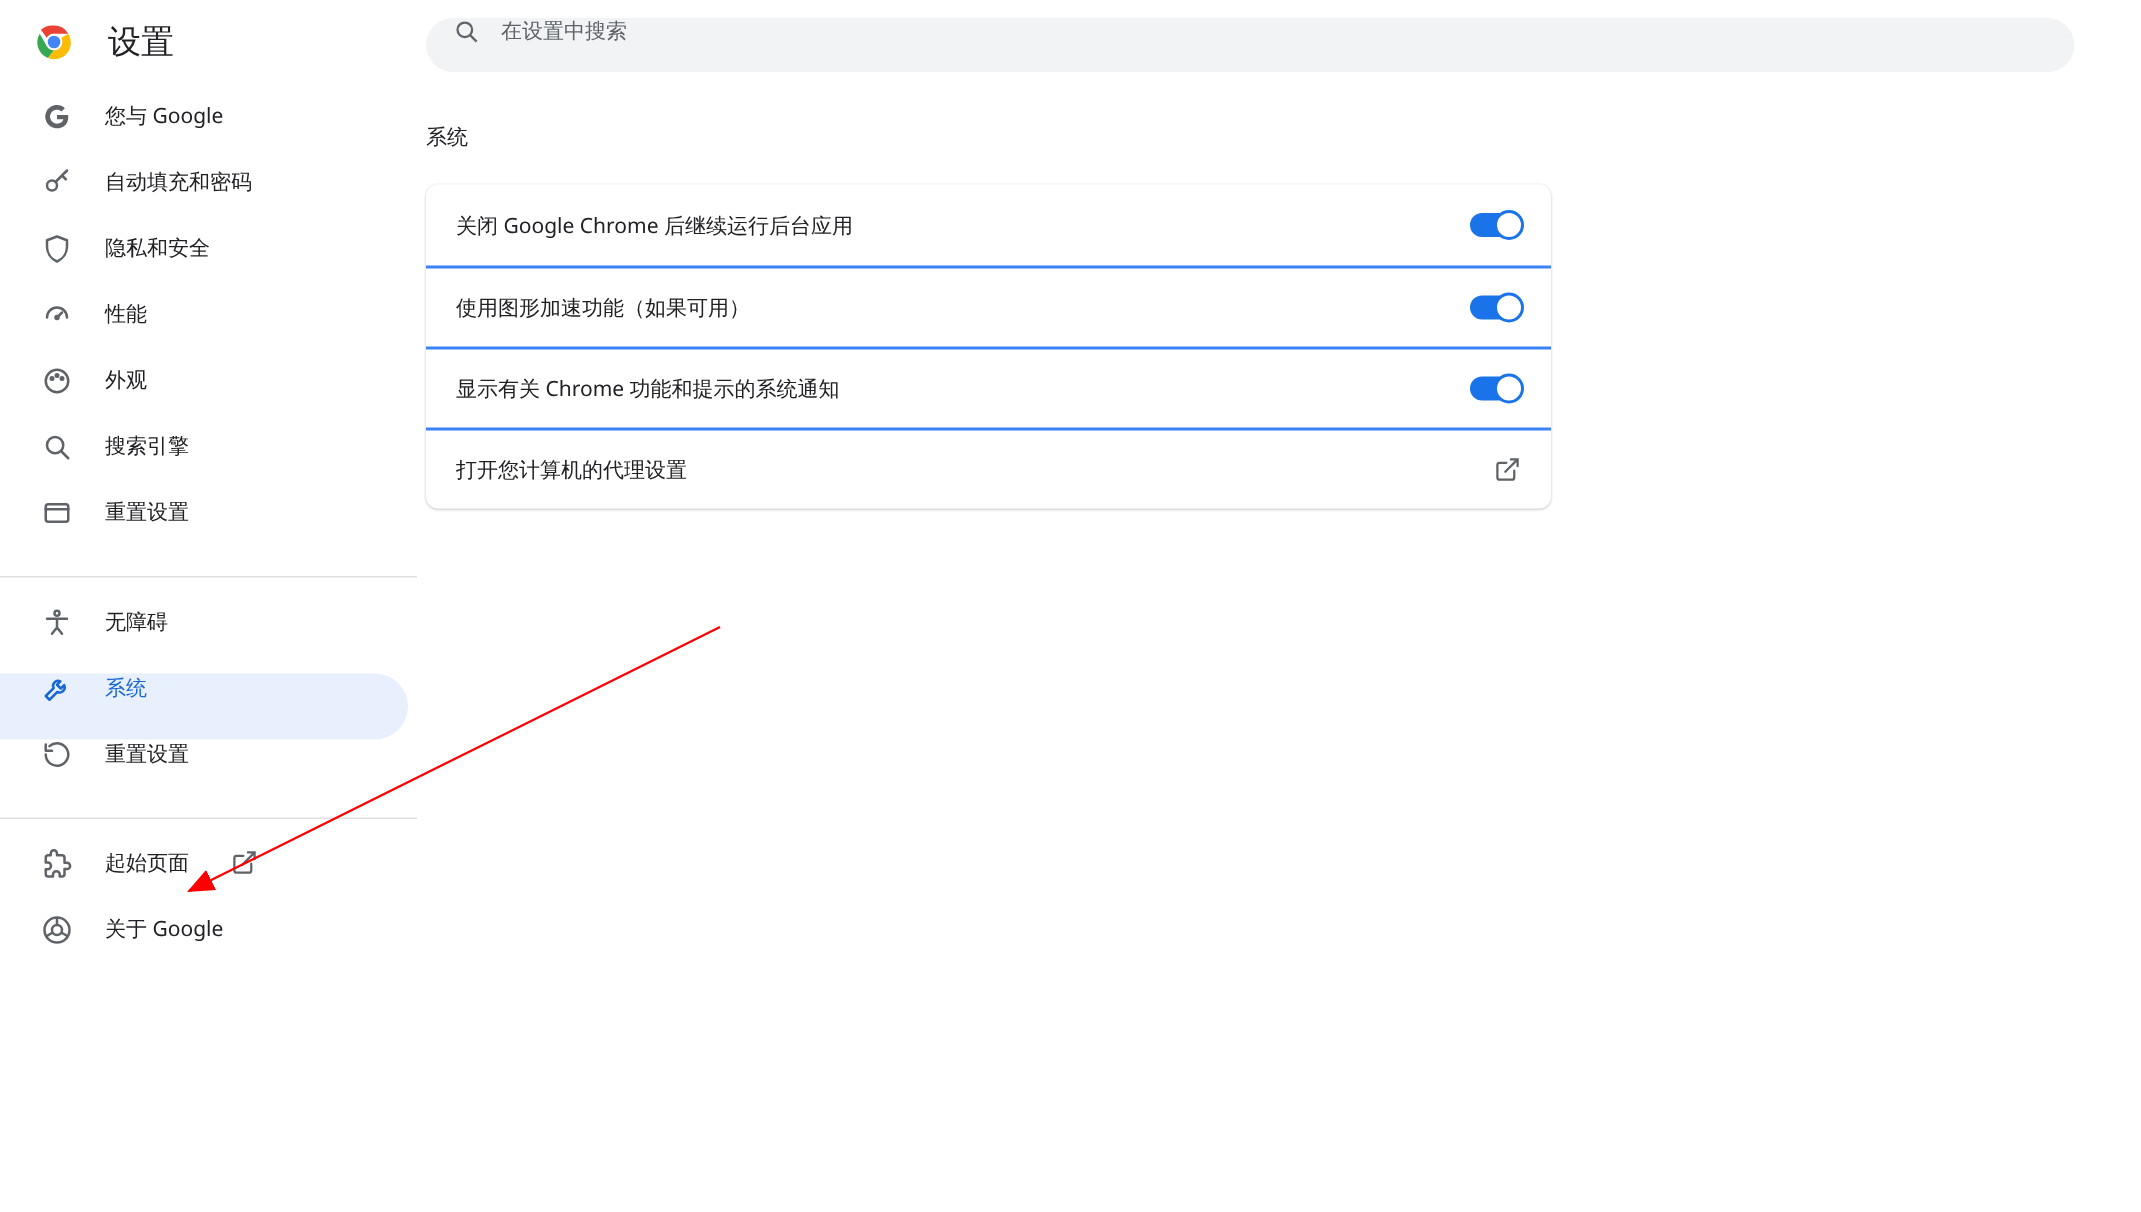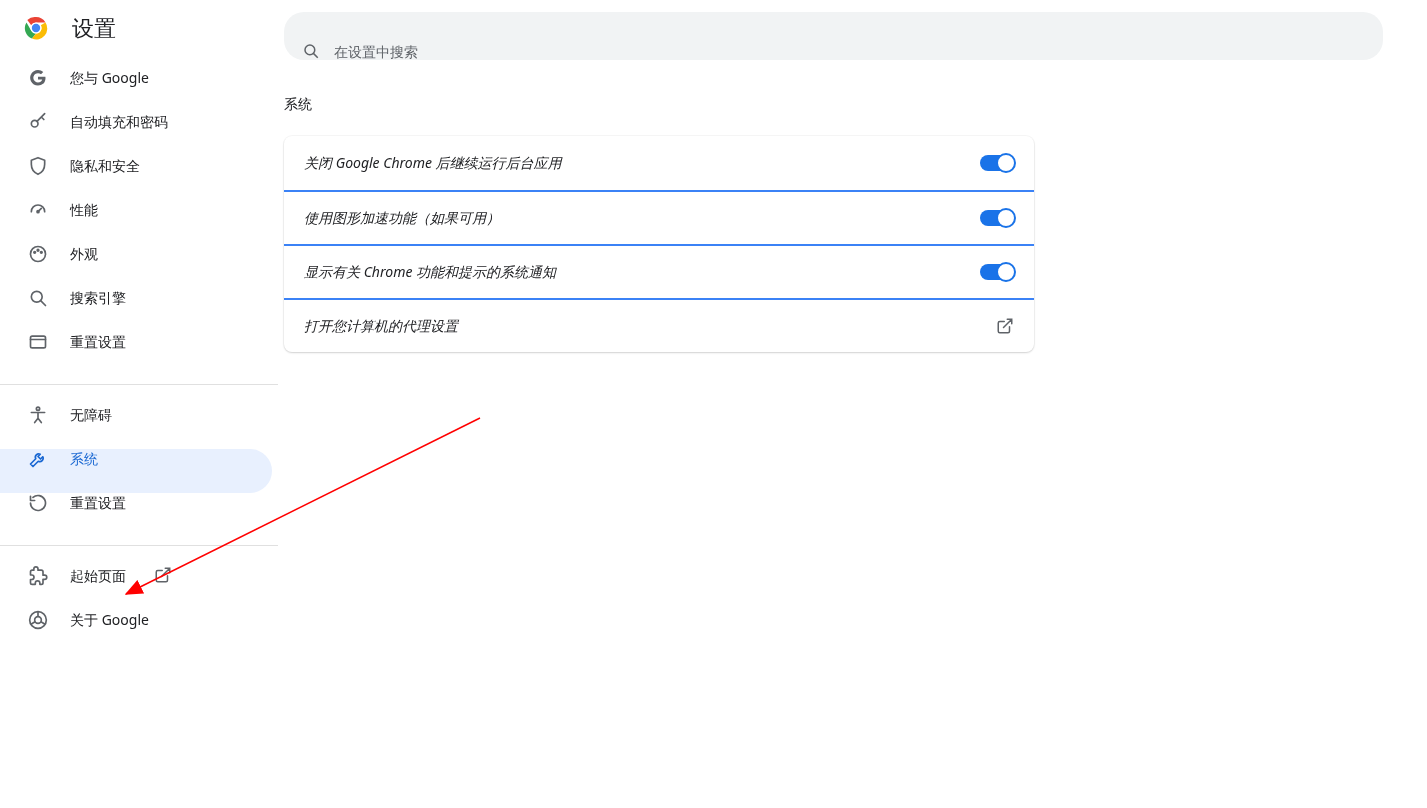--- a/index.html
+++ b/index.html
@@ -2,43 +2,43 @@
 <html><head>
 <meta charset="utf-8">
 <style>
   * { box-sizing: border-box; margin: 0; padding: 0; }
   html, body { width: 1427px; height: 808px; font-family: "Noto Sans", "Segoe UI", Arial, sans-serif; background: #fff; color: #202124; overflow: hidden; }
   body { display: flex; }
 
   .sidebar { width: 278px; flex-shrink: 0; }
   .sidebar-header { display: flex; align-items: center; height: 56px; padding-left: 24px; }
   .sidebar-header .logo { width: 24px; height: 24px; margin-right: 24px; }
-  .sidebar-header .title { font-size: 22px; font-weight: 400; }
+  .sidebar-header .title { font-size: 22px; font-weight: 400; font-family: Liberation Mono, monospace; }
 
   .nav-section { padding-top: 12px; }
   .nav-item { display: flex; align-items: flex-start; height: 44px; padding-left: 28px; cursor: pointer; border-radius: 0 22px 22px 0; margin-right: 6px; position: relative; }
   .nav-item .icon { width: 20px; height: 20px; margin-right: 22px; display: flex; align-items: center; justify-content: center; color: #5f6368; }
   .nav-item .label { font-size: 14px; color: #202124; }
   .nav-item.selected { background: #e8f0fe; }
   .nav-item.selected .label { color: #1967d2; }
   .nav-item.selected .icon { color: #1967d2; }
   .nav-item.hovered { background: #f1f3f4; }
   .nav-item .ext-icon { position: absolute; right: 100px; color: #5f6368; }
   .divider { height: 1px; background: #e0e0e0; margin: 8px 0; }
 
   .main { flex: 1; display: flex; flex-direction: column; }
-  .search-bar { margin: 12px 44px 12px 6px; height: 48px; background: #f1f3f4; border-radius: 20px; display: flex; align-items: flex-end; padding: 0 18px; }
+  .search-bar { margin: 12px 44px 12px 6px; height: 36px; background: #f1f3f4; border-radius: 20px; display: flex; align-items: flex-start; padding: 0 18px; }
   .search-bar .search-icon { color: #5f6368; margin-right: 14px; display:flex; }
   .search-bar input { border: none; outline: none; background: transparent; font-size: 14px; flex: 1; color: #202124; }
   .search-bar input::placeholder { color: #5f6368; }
 
   .content { flex: 1; padding-left: 6px; }
   .section-title { font-size: 14px; color: #202124; margin: 22px 0 22px 0; }
   .card { width: 750px; border-radius: 8px; box-shadow: 0 1px 2px rgba(0,0,0,0.15), 0 0 0 1px rgba(0,0,0,0.03); background: #fff; }
-  .row { display: flex; align-items: center; height: 54px; padding: 0 20px; font-style: italic; }
+  .row { display: flex; align-items: center; height: 54px; padding: 0 20px; }
   .row + .row { border-top: 2px solid #3b82f6; }
   .row .row-label { flex: 1; font-size: 14px; color: #202124; }
 
   .toggle { width: 34px; height: 16px; background: #1a73e8; border-radius: 8px; position: relative; }
   .toggle::after { content: ""; position: absolute; right: -2px; top: -2px; width: 20px; height: 20px; background: #fff; border: 2px solid #1a73e8; border-radius: 50%; box-sizing: border-box; }
 
   .open-icon { color: #5f6368; display:flex; }
 
   .arrow { position: absolute; pointer-events: none; }
 

